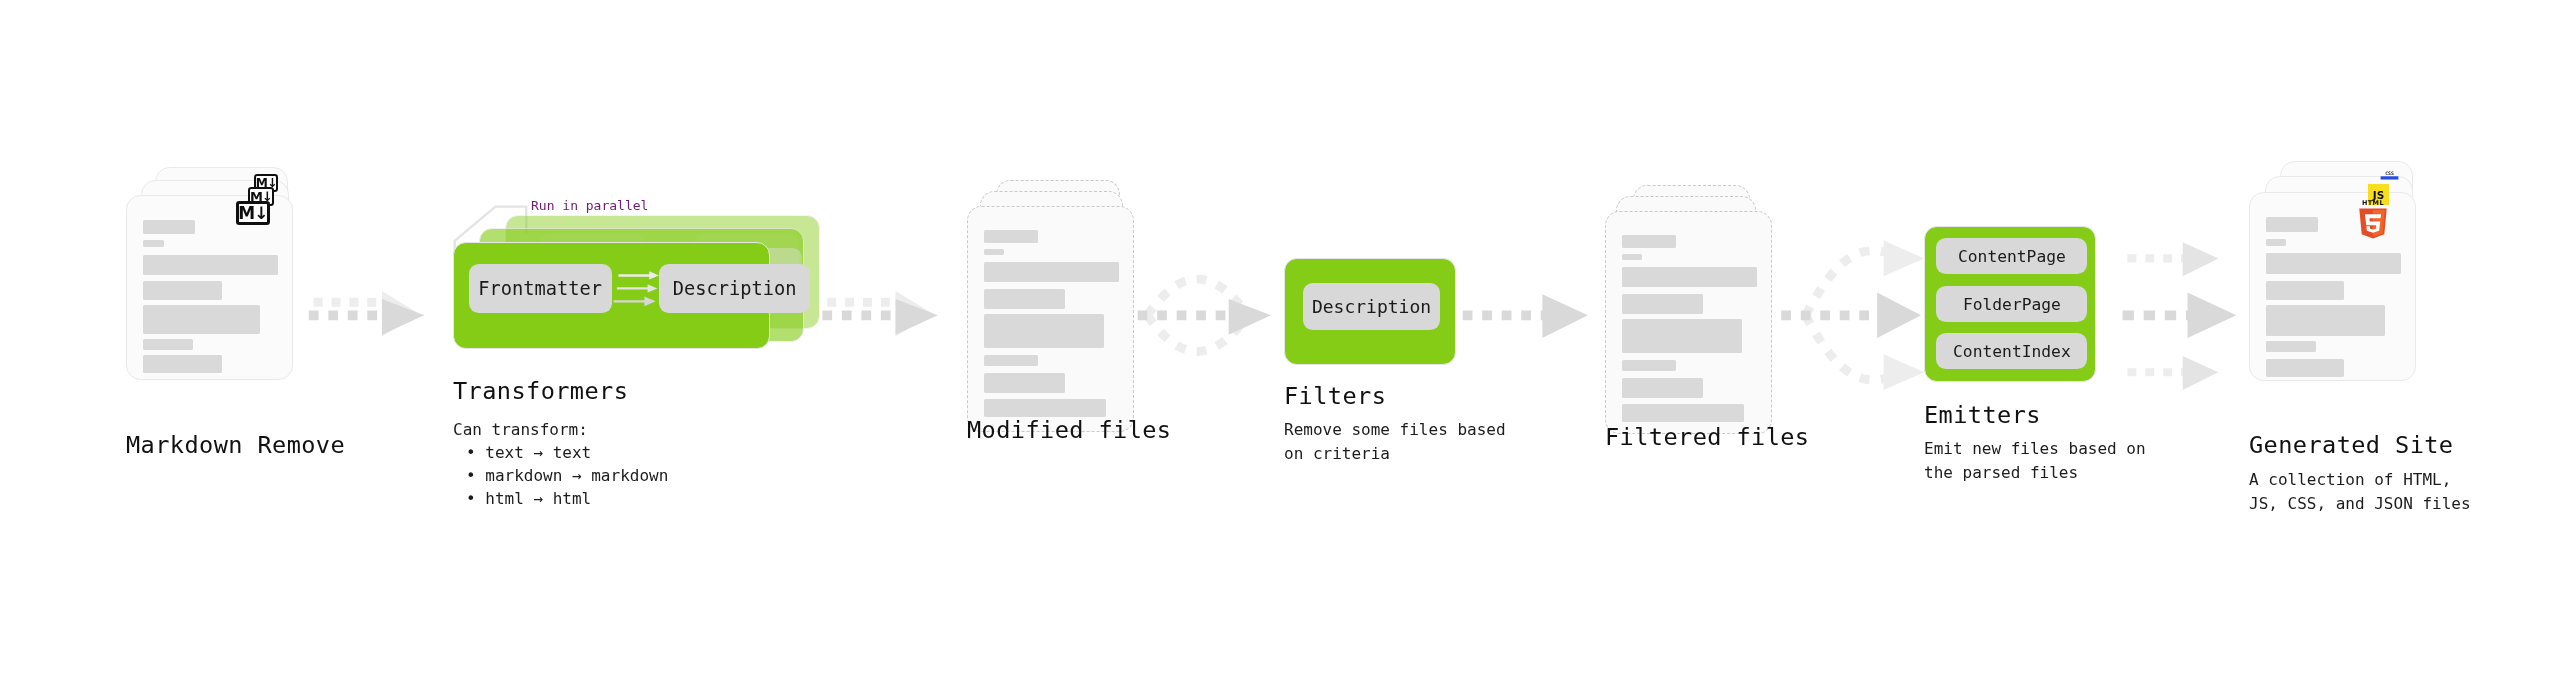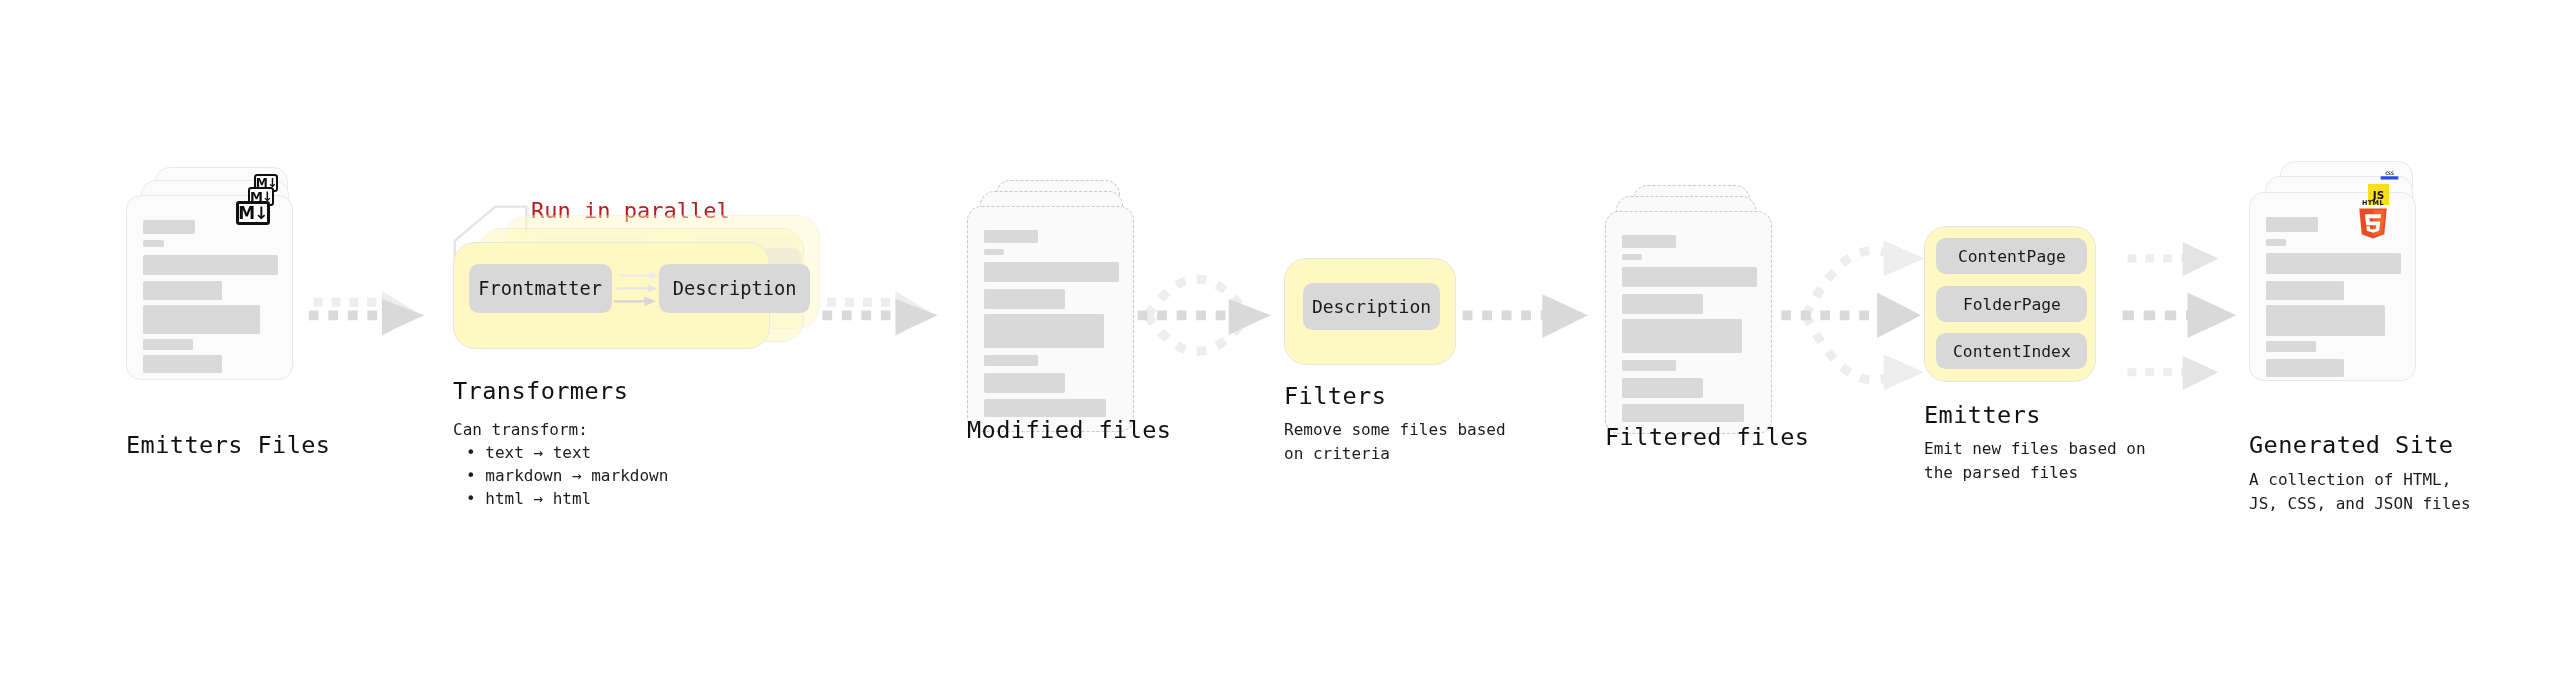--- a/index.html
+++ b/index.html
@@ -59,23 +59,23 @@
     justify-content: center;
     font-weight: 700;
     color: #0f0f0f;
     letter-spacing: -0.8px;
     font-family: "DejaVu Sans", "Liberation Sans", sans-serif;
   }
 
   
   .panel {
     position: absolute;
-    background: #fef9c3;
+    background: #84cc16;
     border: 1.6px solid #e6e6e6;
-    border-radius: 22px;
+    border-radius: 13px;
     padding-left: 28px;
   }
 
   .chip {
     position: absolute;
     background: #d8d8d8;
     border-radius: 9.8px;
     display: flex;
     align-items: center;
     justify-content: center;
@@ -93,22 +93,22 @@
   }
   .subcaption {
     position: absolute;
     color: #1c1c1c;
     font-size: 16px;
     line-height: 23.6px;
     white-space: pre;
   }
   .paralabel {
     position: absolute;
-    color: #b91c1c;
-    font-size: 22px;
+    color: #701a75;
+    font-size: 13px;
     white-space: nowrap;
   }
 
   svg.lay { position: absolute; left: 0; top: 0; overflow: visible; }
 </style>
 </head>
 <body>
 
 <div id="stage">
 
@@ -135,21 +135,21 @@
     <div class="md-badge" style="position:absolute; left:122px; top:19.5px; width:26px; height:19.5px; font-size:13px; border-width:2.4px;">
       <span>M</span>
         <span>↓</span>
     </div>
     <div class="md-badge" style="position:absolute; left:110px; top:34px; width:34px; height:24.4px; font-size:17px;">
       <span>M</span>
         <span>↓</span>
     </div>
   </div>
 
-  <div class="caption" style="left:126px; top:431px;">Emitters Files</div>
+  <div class="caption" style="left:126px; top:431px;">Markdown Remove</div>
 
   <svg class="lay" width="2576" height="681" viewBox="0 0 3170 838">
     <g>
       <line x1="386" y1="372" x2="480" y2="372" stroke="#ededed" stroke-width="11" stroke-dasharray="11 11"></line>
       <line x1="380" y1="388" x2="478" y2="388" stroke="#d9d9d9" stroke-width="12" stroke-dasharray="12 12"></line>
       <polygon points="470,358 516,386 470,414" fill="#ededed"></polygon>
       <polygon points="470,368 522,388 470,412" fill="#d9d9d9"></polygon>
     </g>
 
     <g>

